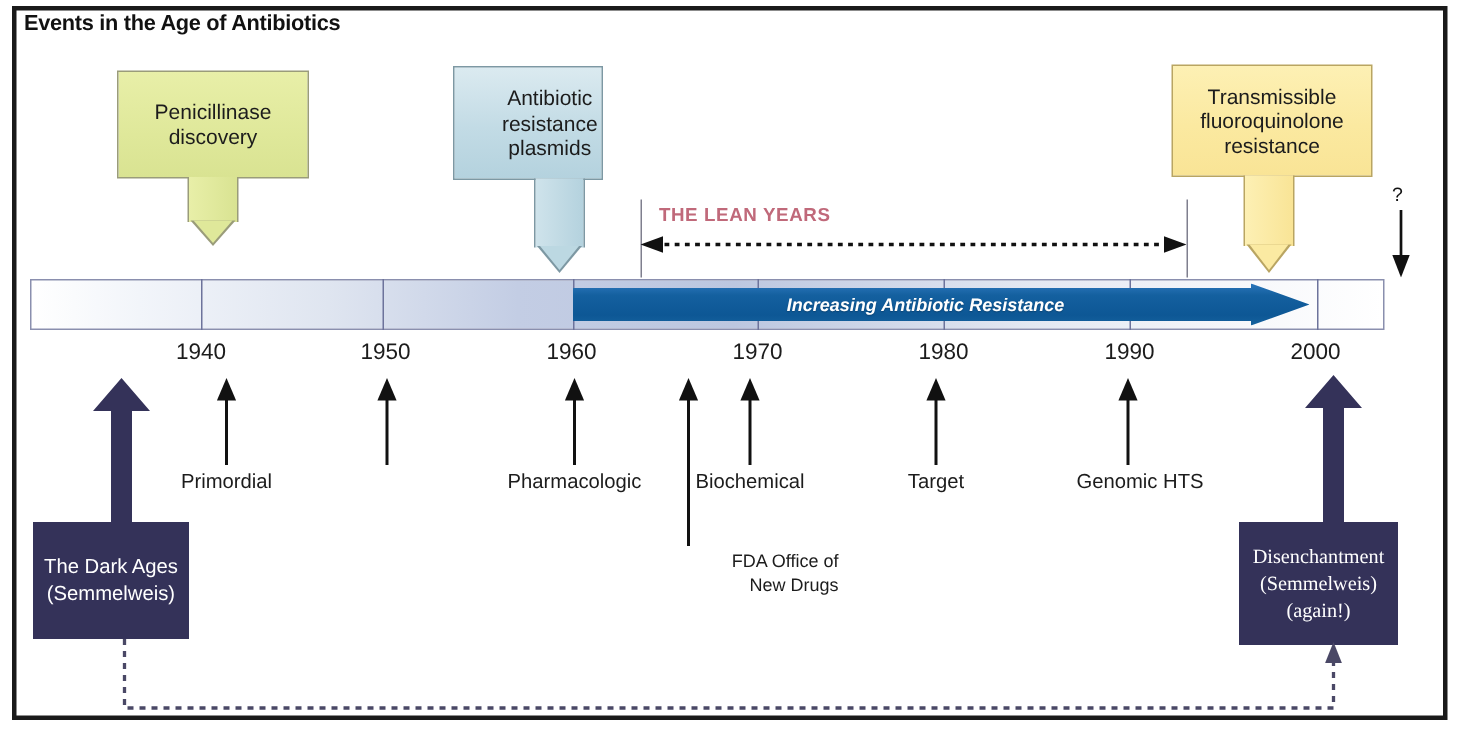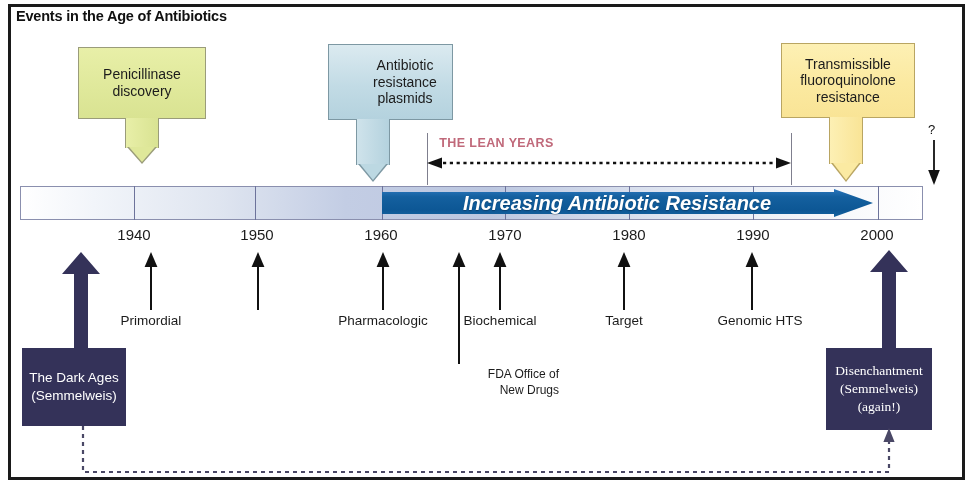--- a/index.html
+++ b/index.html
@@ -87,21 +87,21 @@
   #stem-penicillinase .headfill {
     position: absolute; top: 29px; left: 50%; transform: translateX(-50%);
     width: 0; height: 0;
     border-left: 13px solid transparent;
     border-right: 13px solid transparent;
     border-top: 15px solid #dfe89a;
   }
 
   
   #cal-plasmids {
-    left: 328px; top: 44px; width: 125px; height: 76px;
+    left: 302px; top: 44px; width: 100px; height: 76px;
     background: linear-gradient(180deg, #dbeaf0 0%, #c2dbe5 55%, #b4d2de 100%);
     border-color: #7d98a3;
     padding-left: 29px;
   }
   #stem-plasmids { left: 356px; top: 119px; width: 34px; height: 64px; }
   #stem-plasmids .shaft {
     height: 46px;
     background: linear-gradient(90deg, #cfe3eb, #b4d2de);
     border-left: 1px solid #7d98a3;
     border-right: 1px solid #7d98a3;
@@ -211,21 +211,21 @@
     position: absolute;
     left: 382px; top: 189px;
     height: 28px;
     width: 491px;
   }
   #blue-label {
     position: absolute;
     left: 382px; top: 192px;
     width: 470px;
     text-align: center;
-    font-size: 20px;
+    font-size: 12px;
     font-style: italic;
     font-weight: bold;
     color: #ffffff;
     line-height: 22px;
     text-shadow: 0 1px 1px rgba(0,0,0,.25);
     pointer-events: none;
   }
 
   
   .year {

